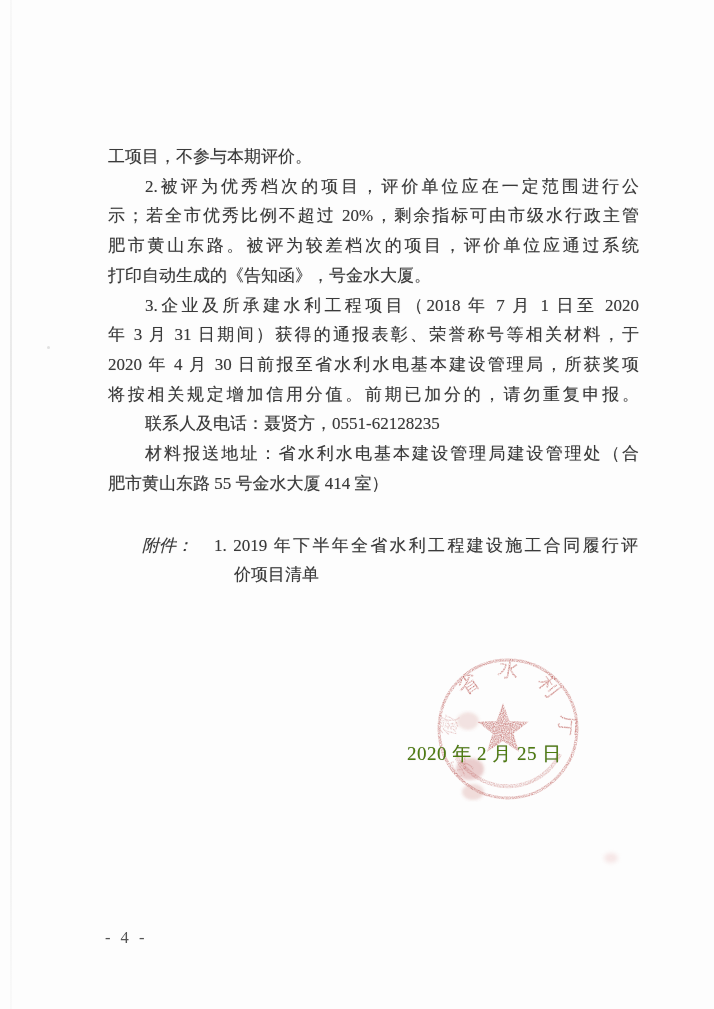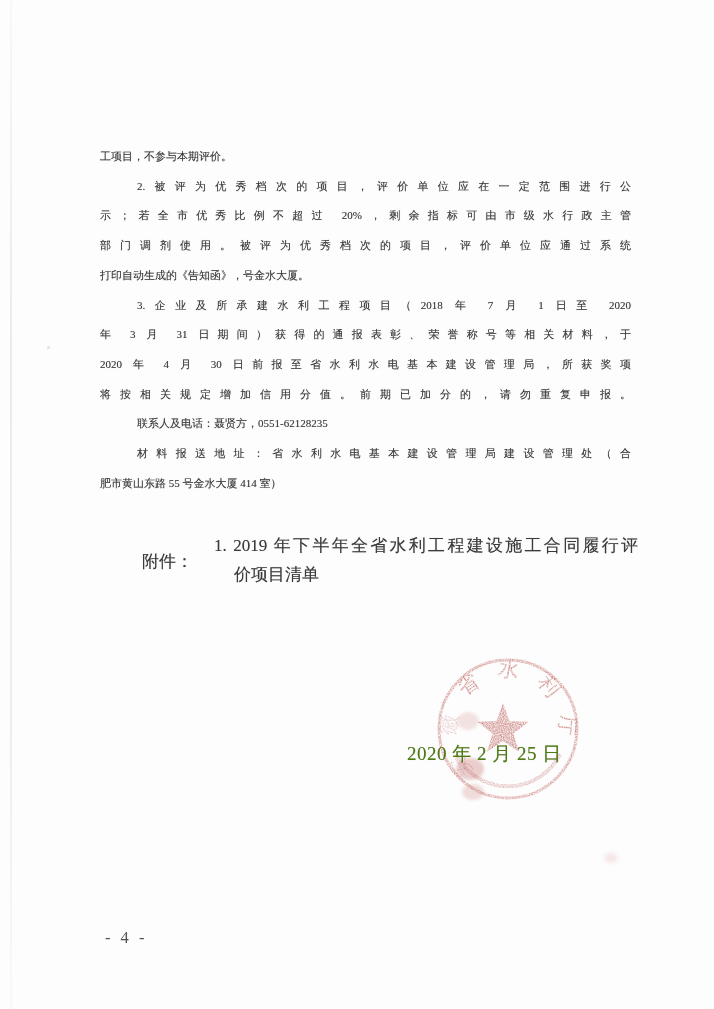--- a/index.html
+++ b/index.html
@@ -22,33 +22,33 @@
   }
   .speck {
     position:absolute; left:47px; top:346px; width:3px; height:3px;
     border-radius:50%; background:rgba(80,80,80,0.16);
   }
   .smudge {
     position:absolute; left:604px; top:853px; width:14px; height:10px;
     border-radius:50%; background:rgba(235,190,190,0.35); filter:blur(2px);
   }
   .body-text {
-    position:absolute; left:100px; top:142px; width:531px;
-    font-size:11px; line-height:29.7px; color:#3a3a3a;
+    position:absolute; left:108px; top:142px; width:531px;
+    font-size:17px; line-height:29.7px; color:#3a3a3a;
     text-shadow:0 0 0.7px rgba(58,58,58,0.45);
   }
   .line { white-space:normal; }
   .ind { padding-left:37px; }
   .j { text-align:justify; text-align-last:justify; }
   .attachments {
     position:absolute; left:142px; top:531px; width:496px;
     font-size:17px; line-height:29px; color:#3a3a3a;
     text-shadow:0 0 0.7px rgba(58,58,58,0.45);
   }
-  .att-label { position:absolute; left:0; top:16px; }
+  .att-label { position:absolute; left:0; top:0;font-style:italic; }
   .att-items { margin-left:72px; width:424px; }
   .att-l2 { margin-left:20px;font-family:Liberation Serif, serif; }
   .seal { position:absolute; left:428px; top:649px; width:160px; height:160px; }
   .issue-date {
     position:absolute; left:407px; top:741px;
     font-size:19px; letter-spacing:0.5px; color:#4d7c0f;
     text-shadow:0 0 0.7px rgba(47,47,47,0.4);
   }
   .page-number {
     position:absolute; left:105px; top:928px;
@@ -61,21 +61,21 @@
 <div class="page">
 
   <div class="edge-line"></div>
   <div class="speck"></div>
   <div class="smudge"></div>
 
   <div class="body-text">
     <div class="line">工项目，不参与本期评价。</div>
     <div class="line ind j">2.被评为优秀档次的项目，评价单位应在一定范围进行公</div>
     <div class="line j">示；若全市优秀比例不超过 20%，剩余指标可由市级水行政主管</div>
-    <div class="line j">部门调剂使用。被评为优秀档次的项目，评价单位应通过系统</div>
+    <div class="line j">肥市黄山东路。被评为较差档次的项目，评价单位应通过系统</div>
     <div class="line">打印自动生成的《告知函》，号金水大厦。</div>
     <div class="line ind j">3.企业及所承建水利工程项目（2018 年 7 月 1 日至 2020</div>
     <div class="line j">年 3 月 31 日期间）获得的通报表彰、荣誉称号等相关材料，于</div>
     <div class="line j">2020 年 4 月 30 日前报至省水利水电基本建设管理局，所获奖项</div>
     <div class="line j">将按相关规定增加信用分值。前期已加分的，请勿重复申报。</div>
     <div class="line ind">联系人及电话：聂贤方，0551-62128235</div>
     <div class="line ind j">材料报送地址：省水利水电基本建设管理局建设管理处（合</div>
     <div class="line">肥市黄山东路 55 号金水大厦 414 室）</div>
   </div>
 

